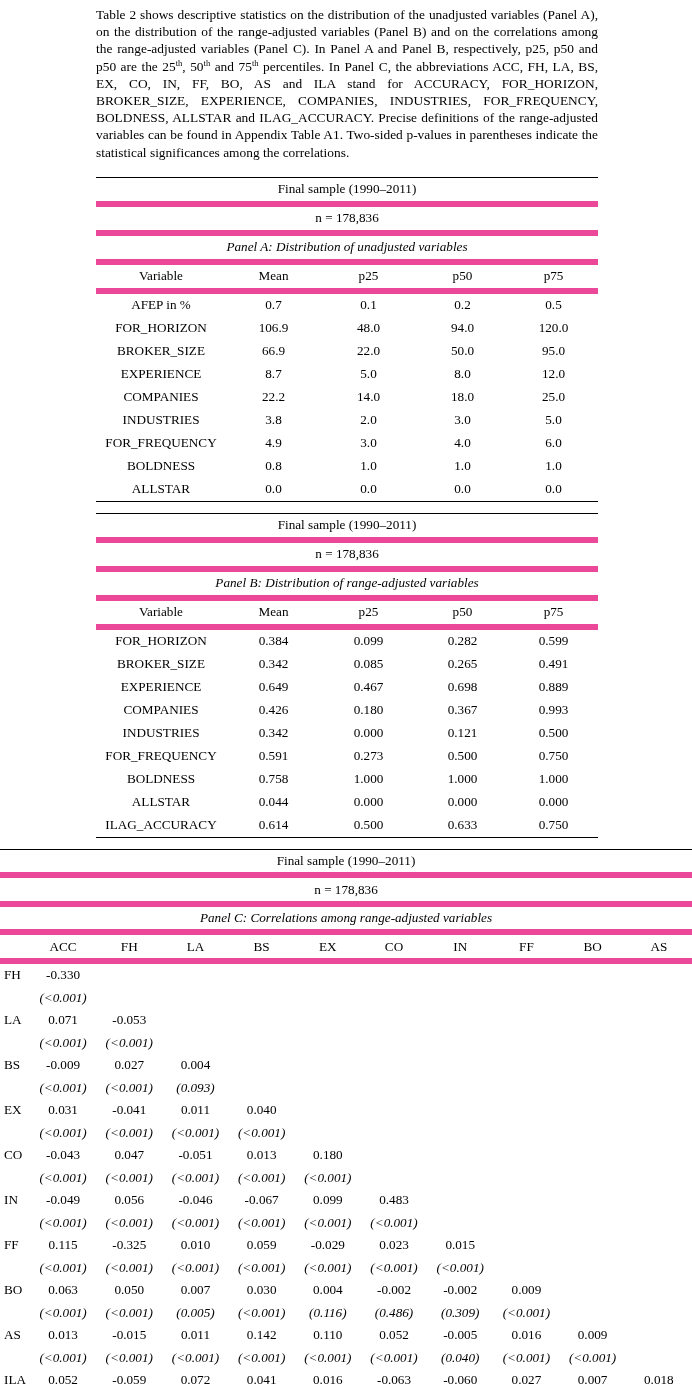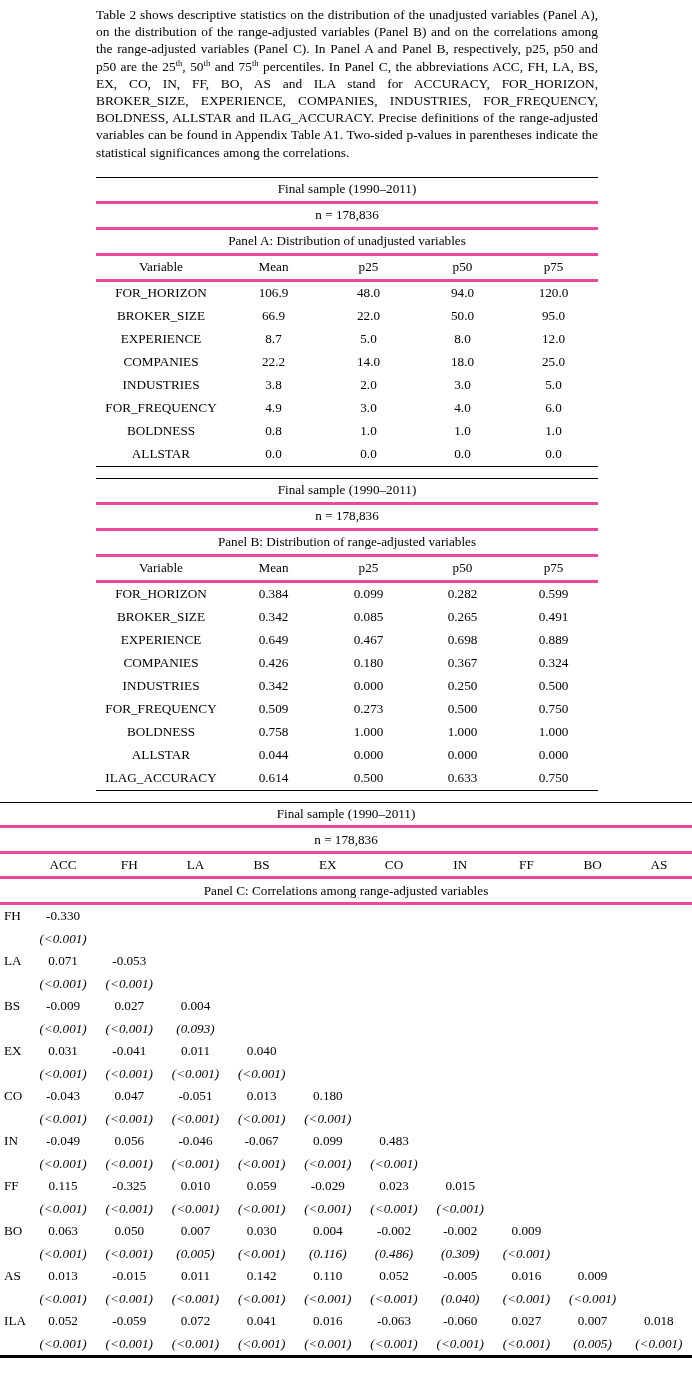--- a/index.html
+++ b/index.html
@@ -38,22 +38,22 @@
     width: 692px; margin: 0;
     font-size: 13.2px;
     border-top: 1px solid #000;
     border-bottom: 3px solid #000;
   }
   .panel-c td { padding: 0; height: 22.5px; text-align: center; vertical-align: middle; overflow: hidden; white-space: nowrap; }
   .panel-c col.c-label { width: 30px; }
   .panel-c col.c-data { width: 66.2px; }
   .panel-c td.rowlabel { text-align: left; padding-left: 4px; }
 
-  tr.bordered td { border-bottom: 3px solid #ec4899; }
-  .panel-title-cell { }
+  tr.bordered td { border-bottom: 6px solid #ec4899; }
+  .panel-title-cell { font-style: italic; }
   tr.pval-row td { font-style: italic; }
 </style>
 </head>
 <body>
 
 <div class="page">
 
   <p class="caption"><span>Table 2 shows descriptive statistics on the distribution of the unadjusted variables (Panel A), on the distribution of the range-adjusted variables (Panel B) and on the correlations among the range-adjusted variables (Panel C). In Panel A and Panel B, respectively, p25, p50 and p50 are the 25</span><sup>th</sup><span>, 50</span><sup>th</sup><span> and 75</span><sup>th</sup><span> percentiles. In Panel C, the abbreviations ACC, FH, LA, BS, EX, CO, IN, FF, BO, AS and ILA stand for ACCURACY, FOR_HORIZON, BROKER_SIZE, EXPERIENCE, COMPANIES, INDUSTRIES, FOR_FREQUENCY, BOLDNESS, ALLSTAR and ILAG_ACCURACY. Precise definitions of the range-adjusted variables can be found in Appendix Table A1. Two-sided p-values in parentheses indicate the statistical significances among the correlations.</span></p>
 
   <table class="panel-ab">
@@ -77,20 +77,27 @@
       <tr class="bordered">
         <td>Variable</td>
         <td>Mean</td>
         <td>p25</td>
         <td>p50</td>
         <td>p75</td>
       </tr>
     </tbody>
     <tbody id="panelA-body">
         <tr>
+          <td>AFEP in %</td>
+          <td>0.7</td>
+          <td>0.1</td>
+          <td>0.2</td>
+          <td>0.5</td>
+        </tr>
+        <tr>
           <td>FOR_HORIZON</td>
           <td>106.9</td>
           <td>48.0</td>
           <td>94.0</td>
           <td>120.0</td>
         </tr>
         <tr>
           <td>BROKER_SIZE</td>
           <td>66.9</td>
           <td>22.0</td>
@@ -188,32 +195,32 @@
           <td>0.649</td>
           <td>0.467</td>
           <td>0.698</td>
           <td>0.889</td>
         </tr>
         <tr>
           <td>COMPANIES</td>
           <td>0.426</td>
           <td>0.180</td>
           <td>0.367</td>
-          <td>0.324</td>
+          <td>0.993</td>
         </tr>
         <tr>
           <td>INDUSTRIES</td>
           <td>0.342</td>
           <td>0.000</td>
-          <td>0.250</td>
+          <td>0.121</td>
           <td>0.500</td>
         </tr>
         <tr>
           <td>FOR_FREQUENCY</td>
-          <td>0.509</td>
+          <td>0.591</td>
           <td>0.273</td>
           <td>0.500</td>
           <td>0.750</td>
         </tr>
         <tr>
           <td>BOLDNESS</td>
           <td>0.758</td>
           <td>1.000</td>
           <td>1.000</td>
           <td>1.000</td>
@@ -248,37 +255,37 @@
         <col class="c-data">
         <col class="c-data">
         <col class="c-data">
     </colgroup>
     <tbody>
       <tr class="bordered">
         <td colspan="11">Final sample (1990–2011)</td>
       </tr>
       <tr class="bordered">
         <td colspan="11">n = 178,836</td>
+      </tr>
+      <tr class="bordered">
+        <td colspan="11" class="panel-title-cell">Panel C: Correlations among range-adjusted variables</td>
       </tr>
       <tr class="bordered">
         <td></td>
         <td>ACC</td>
         <td>FH</td>
         <td>LA</td>
         <td>BS</td>
         <td>EX</td>
         <td>CO</td>
         <td>IN</td>
         <td>FF</td>
         <td>BO</td>
         <td>AS</td>
       </tr>
-      <tr class="bordered">
-        <td colspan="11" class="panel-title-cell">Panel C: Correlations among range-adjusted variables</td>
-      </tr>
     </tbody>
     <tbody id="panelC-body">
         <tr>
           <td class="rowlabel">FH</td>
           <td>-0.330</td>
           <td></td>
           <td></td>
           <td></td>
           <td></td>
           <td></td>

